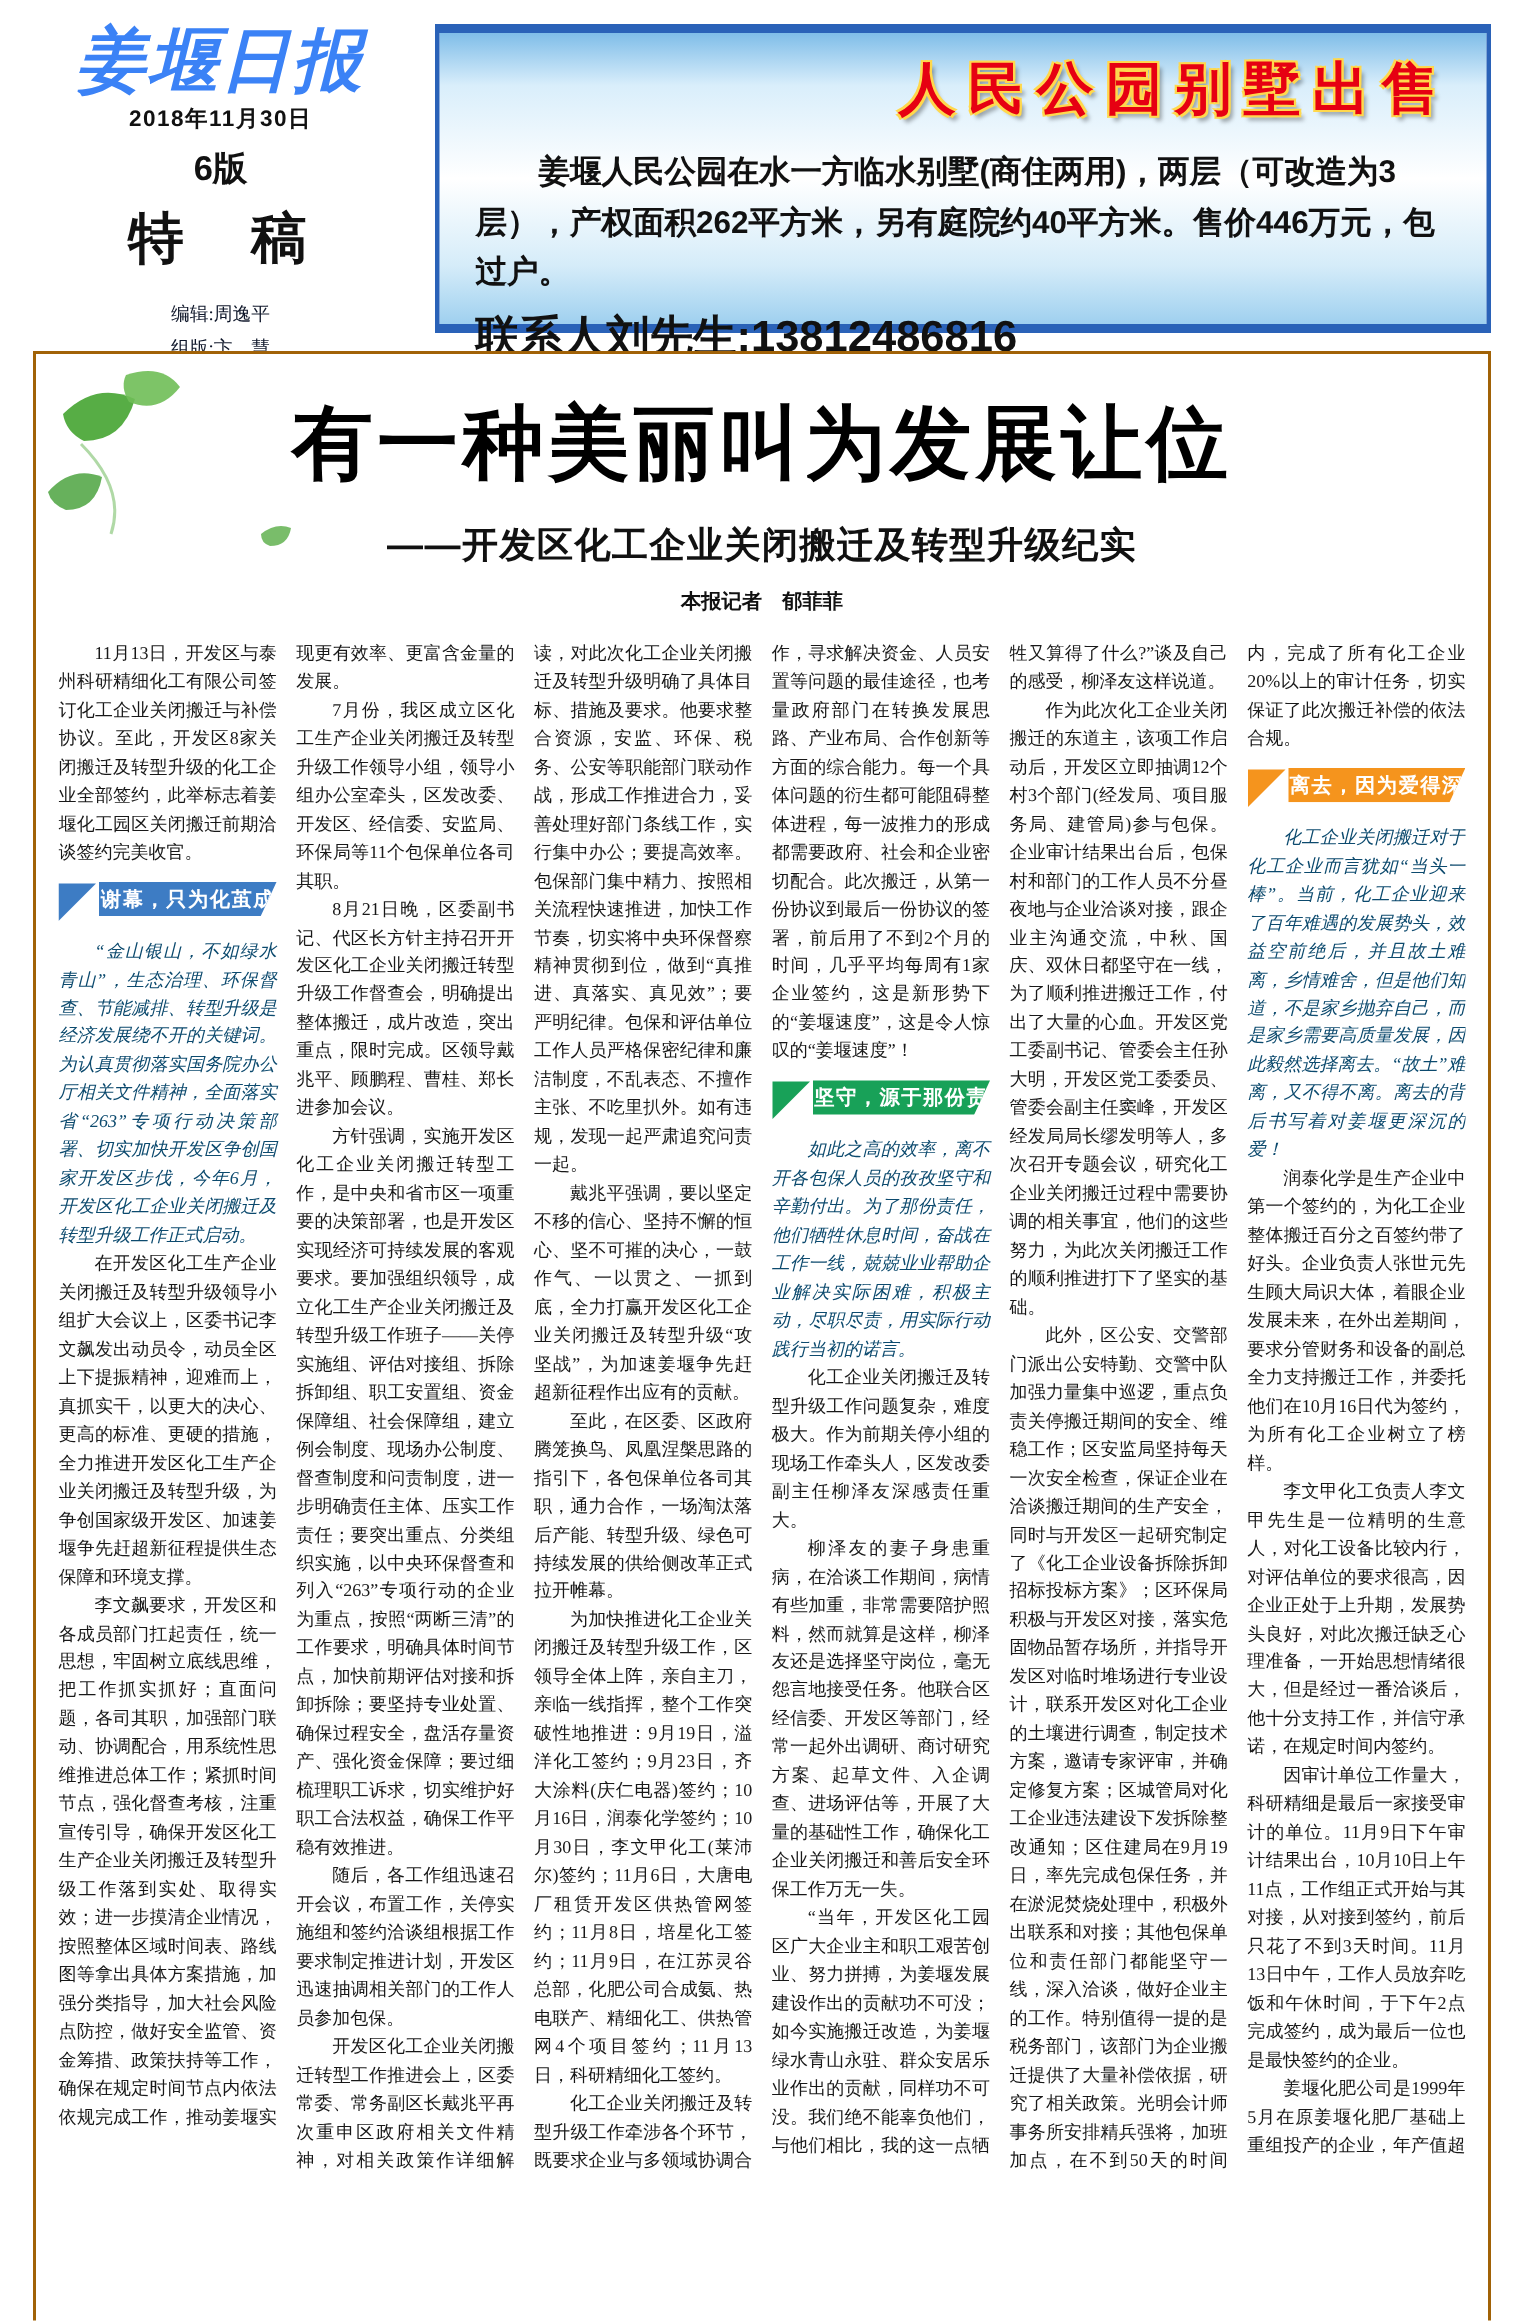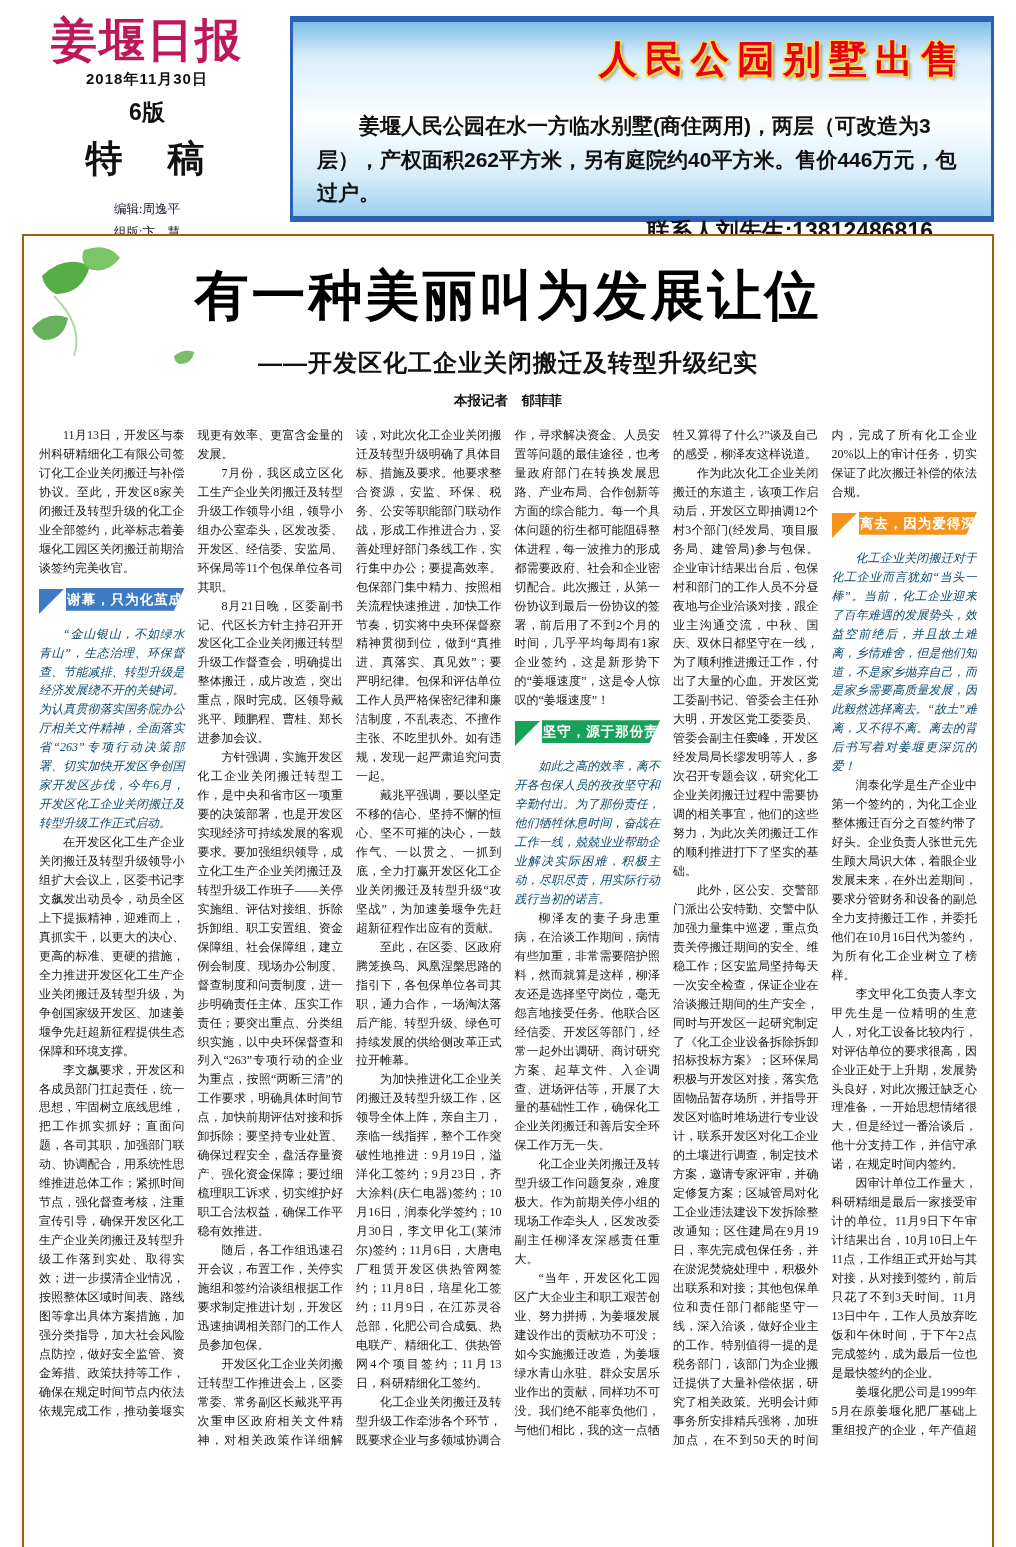--- a/index.html
+++ b/index.html
@@ -7,45 +7,45 @@
   body {
     width:1016px; height:1547px; position:relative; overflow:hidden;
     background:#ffffff; color:#111;
     font-family:"Liberation Serif","DejaVu Serif",serif;
   }
 
   
   .header { display:flex; padding:16px 22px 6px 22px; gap:18px; height:228px; }
   .masthead { width:250px; text-align:center; flex:none; }
   .masthead-title {
-    font-size:46px; font-weight:bold; color:#be185d;
+    font-size:46px; font-weight:bold; font-style:italic; color:#3b82f6;
     letter-spacing:2px; line-height:1.05; font-family:"DejaVu Serif",serif;
   }
   .masthead-date { font-size:15px; font-weight:bold; margin-top:6px; letter-spacing:1px; font-family:"Liberation Sans",sans-serif; }
   .masthead-page { font-size:23px; font-weight:bold; margin-top:8px; font-family:"Liberation Sans",sans-serif; }
   .masthead-section { font-size:37px; font-weight:900; margin-top:6px; font-family:"Liberation Sans",sans-serif; letter-spacing:4px;}
   .masthead-editors { margin-top:14px; font-size:12.5px; color:#0f172a; line-height:1.8; }
 
   
   .ad-box {
     flex:1; border:3px solid #2a62b8; border-top-width:6px; border-bottom-width:6px;
     background:linear-gradient(180deg,#7fbde8 0%,#d9eefb 18%,#ffffff 50%,#d5ecf9 80%,#9fd0ef 100%);
     padding:12px 24px 10px 24px;
   }
   .ad-title {
     text-align:right; color:#e60012; font-size:38px; font-weight:900; letter-spacing:8px;
     font-family:"Liberation Sans","DejaVu Sans",sans-serif;
     text-shadow:1.5px 1.5px 0 #ffd84d, -1.5px -1.5px 0 #ffd84d, 1.5px -1.5px 0 #ffd84d, -1.5px 1.5px 0 #ffd84d, 3px 3px 3px rgba(0,0,0,.35);
   }
   .ad-body {
-    margin-top:24px; font-size:21px; font-weight:bold; line-height:1.6; text-indent:2em;
+    margin-top:13px; font-size:21px; font-weight:bold; line-height:1.6; text-indent:2em;
     font-family:"Liberation Sans","DejaVu Sans",sans-serif;
   }
   .ad-contact {
-    margin-top:6px; padding-right:34px; text-align:right; font-size:23px; font-weight:900;
+    margin-top:6px; padding-right:34px; text-align:left; font-size:29px; font-weight:900;
     font-family:"Liberation Sans","DejaVu Sans",sans-serif;
   }
 
   
   .article {
     position:relative; margin:6px 22px 0 22px; height:1472px;
     border:2px solid #a16207; background:#fff; overflow:hidden;
   }
   .leaves { position:absolute; left:0; top:0; width:200px; height:160px; pointer-events:none; }
 
@@ -140,22 +140,22 @@
       <p>开发区化工企业关闭搬迁转型工作推进会上，区委常委、常务副区长戴兆平再次重申区政府相关文件精神，对相关政策作详细解读，对此次化工企业关闭搬迁及转型升级明确了具体目标、措施及要求。他要求整合资源，安监、环保、税务、公安等职能部门联动作战，形成工作推进合力，妥善处理好部门条线工作，实行集中办公；要提高效率。包保部门集中精力、按照相关流程快速推进，加快工作节奏，切实将中央环保督察精神贯彻到位，做到“真推进、真落实、真见效”；要严明纪律。包保和评估单位工作人员严格保密纪律和廉洁制度，不乱表态、不擅作主张、不吃里扒外。如有违规，发现一起严肃追究问责一起。</p>
       <p>戴兆平强调，要以坚定不移的信心、坚持不懈的恒心、坚不可摧的决心，一鼓作气、一以贯之、一抓到底，全力打赢开发区化工企业关闭搬迁及转型升级“攻坚战”，为加速姜堰争先赶超新征程作出应有的贡献。</p>
       <p>至此，在区委、区政府腾笼换鸟、凤凰涅槃思路的指引下，各包保单位各司其职，通力合作，一场淘汰落后产能、转型升级、绿色可持续发展的供给侧改革正式拉开帷幕。</p>
       <p>为加快推进化工企业关闭搬迁及转型升级工作，区领导全体上阵，亲自主刀，亲临一线指挥，整个工作突破性地推进：9月19日，溢洋化工签约；9月23日，齐大涂料(庆仁电器)签约；10月16日，润泰化学签约；10月30日，李文甲化工(莱沛尔)签约；11月6日，大唐电厂租赁开发区供热管网签约；11月8日，培星化工签约；11月9日，在江苏灵谷总部，化肥公司合成氨、热电联产、精细化工、供热管网4个项目签约；11月13日，科研精细化工签约。</p>
       <p>化工企业关闭搬迁及转型升级工作牵涉各个环节，既要求企业与多领域协调合作，寻求解决资金、人员安置等问题的最佳途径，也考量政府部门在转换发展思路、产业布局、合作创新等方面的综合能力。每一个具体问题的衍生都可能阻碍整体进程，每一波推力的形成都需要政府、社会和企业密切配合。此次搬迁，从第一份协议到最后一份协议的签署，前后用了不到2个月的时间，几乎平均每周有1家企业签约，这是新形势下的“姜堰速度”，这是令人惊叹的“姜堰速度”！</p>
       <div class="banner">
         <span class="tri" style="border-top-color: rgb(24, 161, 88);"></span>
         <span class="banner-label" style="background: rgb(24, 161, 88);">坚守，源于那份责任</span>
       </div>
       <p class="kai">如此之高的效率，离不开各包保人员的孜孜坚守和辛勤付出。为了那份责任，他们牺牲休息时间，奋战在工作一线，兢兢业业帮助企业解决实际困难，积极主动，尽职尽责，用实际行动践行当初的诺言。</p>
+      <p>化工企业关闭搬迁及转型升级工作问题复杂，难度极大。作为前期关停小组的现场工作牵头人，区发改委副主任柳泽友深感责任重大。</p>
       <p>柳泽友的妻子身患重病，在洽谈工作期间，病情有些加重，非常需要陪护照料，然而就算是这样，柳泽友还是选择坚守岗位，毫无怨言地接受任务。他联合区经信委、开发区等部门，经常一起外出调研、商讨研究方案、起草文件、入企调查、进场评估等，开展了大量的基础性工作，确保化工企业关闭搬迁和善后安全环保工作万无一失。</p>
-      <p>化工企业关闭搬迁及转型升级工作问题复杂，难度极大。作为前期关停小组的现场工作牵头人，区发改委副主任柳泽友深感责任重大。</p>
       <p>“当年，开发区化工园区广大企业主和职工艰苦创业、努力拼搏，为姜堰发展建设作出的贡献功不可没；如今实施搬迁改造，为姜堰绿水青山永驻、群众安居乐业作出的贡献，同样功不可没。我们绝不能辜负他们，与他们相比，我的这一点牺牲又算得了什么?”谈及自己的感受，柳泽友这样说道。</p>
       <p>作为此次化工企业关闭搬迁的东道主，该项工作启动后，开发区立即抽调12个村3个部门(经发局、项目服务局、建管局)参与包保。企业审计结果出台后，包保村和部门的工作人员不分昼夜地与企业洽谈对接，跟企业主沟通交流，中秋、国庆、双休日都坚守在一线，为了顺利推进搬迁工作，付出了大量的心血。开发区党工委副书记、管委会主任孙大明，开发区党工委委员、管委会副主任窦峰，开发区经发局局长缪发明等人，多次召开专题会议，研究化工企业关闭搬迁过程中需要协调的相关事宜，他们的这些努力，为此次关闭搬迁工作的顺利推进打下了坚实的基础。</p>
       <p>此外，区公安、交警部门派出公安特勤、交警中队加强力量集中巡逻，重点负责关停搬迁期间的安全、维稳工作；区安监局坚持每天一次安全检查，保证企业在洽谈搬迁期间的生产安全，同时与开发区一起研究制定了《化工企业设备拆除拆卸招标投标方案》；区环保局积极与开发区对接，落实危固物品暂存场所，并指导开发区对临时堆场进行专业设计，联系开发区对化工企业的土壤进行调查，制定技术方案，邀请专家评审，并确定修复方案；区城管局对化工企业违法建设下发拆除整改通知；区住建局在9月19日，率先完成包保任务，并在淤泥焚烧处理中，积极外出联系和对接；其他包保单位和责任部门都能坚守一线，深入洽谈，做好企业主的工作。特别值得一提的是税务部门，该部门为企业搬迁提供了大量补偿依据，研究了相关政策。光明会计师事务所安排精兵强将，加班加点，在不到50天的时间内，完成了所有化工企业20%以上的审计任务，切实保证了此次搬迁补偿的依法合规。</p>
       <div class="banner">
         <span class="tri" style="border-top-color: rgb(245, 148, 29);"></span>
         <span class="banner-label" style="background: rgb(245, 148, 29);">离去，因为爱得深沉</span>
       </div>
       <p class="kai">化工企业关闭搬迁对于化工企业而言犹如“当头一棒”。当前，化工企业迎来了百年难遇的发展势头，效益空前绝后，并且故土难离，乡情难舍，但是他们知道，不是家乡抛弃自己，而是家乡需要高质量发展，因此毅然选择离去。“故土”难离，又不得不离。离去的背后书写着对姜堰更深沉的爱！</p>
       <p>润泰化学是生产企业中第一个签约的，为化工企业整体搬迁百分之百签约带了好头。企业负责人张世元先生顾大局识大体，着眼企业发展未来，在外出差期间，要求分管财务和设备的副总全力支持搬迁工作，并委托他们在10月16日代为签约，为所有化工企业树立了榜样。</p>
       <p>李文甲化工负责人李文甲先生是一位精明的生意人，对化工设备比较内行，对评估单位的要求很高，因企业正处于上升期，发展势头良好，对此次搬迁缺乏心理准备，一开始思想情绪很大，但是经过一番洽谈后，他十分支持工作，并信守承诺，在规定时间内签约。</p>

